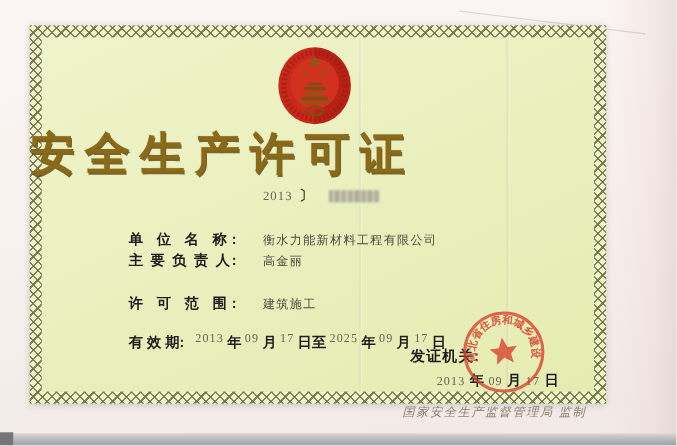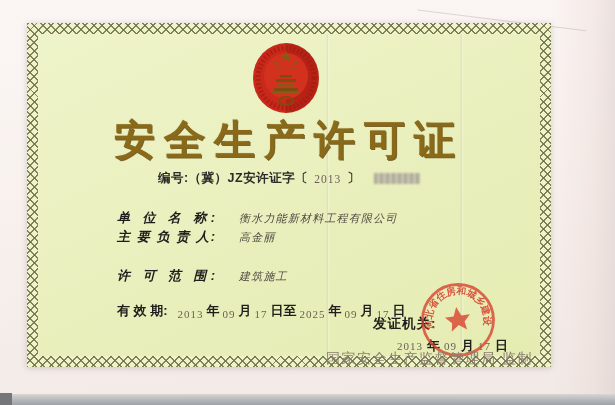--- a/index.html
+++ b/index.html
@@ -30,65 +30,65 @@
     background:linear-gradient(155deg,#eef4c9 0%, #e9efbc 55%, #e5ecb2 100%); }
   .crease-v { position:absolute; top:0; width:4px; height:100%;
     background:linear-gradient(90deg, rgba(0,0,0,0), rgba(120,110,60,.10), rgba(255,255,255,.30), rgba(0,0,0,0)); }
 
   
   .emblem { position:absolute; left:225px; top:19px; }
 
   
   .title {
     position:absolute; left:0; top:95px; width:100%; margin:0;
-    text-align:center; font-size:41px; line-height:1.1; font-weight:bold;
+    text-align:left; font-size:41px; line-height:1.1; font-weight:bold;
     letter-spacing:9px; color:#8a6a19;
     font-family:"Liberation Serif", serif;
     text-shadow:1px 1px 0 rgba(104,77,16,.85), 0 0 1px rgba(90,60,10,.4);
   }
 
   
   .serial-row { position:absolute; left:0; top:147px; width:100%;
     display:flex; justify-content:center; align-items:center;
     font-size:12.5px; font-weight:bold; color:#2c2b28; letter-spacing:.5px; }
   .serial-year { font-weight:normal; color:#6b6157; font-family:"Liberation Serif",serif;
     font-size:11.5px; margin:0 6px; letter-spacing:1px; }
   .serial-redact { width:46px; height:11px; margin-left:14px; opacity:.75;
     background:repeating-linear-gradient(90deg,#9a948c 0 3px,#bcb6ac 3px 6px);
     filter:blur(1.1px); }
 
   
-  .fields { position:absolute; left:90px; top:186px;font-style:italic; }
+  .fields { position:absolute; left:90px; top:186px; }
   .frow { display:flex; align-items:baseline; height:13px; margin-bottom:6.4px; }
   .flabel { display:inline-block; width:98px; font-size:13px; font-weight:bold;
     color:#1f1e1c; text-align:justify; text-align-last:justify; white-space:nowrap; }
   .fvalue { margin-left:24px; font-size:11px; color:#4e4a42; letter-spacing:1.2px;
     white-space:nowrap; }
 
   
-  .validity { position:absolute; left:90px; top:279px; display:flex; align-items:flex-end;
+  .validity { position:absolute; left:90px; top:279px; display:flex; align-items:flex-start;
     white-space:nowrap; }
   .validity .vlabel { font-size:13px; font-weight:bold; color:#1f1e1c; margin-right:7px; }
   .num { font-family:"Liberation Serif", serif; font-size:11px; color:#6b6157;
     letter-spacing:1px; margin:0 3px; }
   .unit { font-size:13px; font-weight:bold; color:#1f1e1c; }
 
   
   .issuer-label { position:absolute; left:330px; top:292px; font-size:13.5px;
     font-weight:bold; color:#1f1e1c; letter-spacing:1px;margin-left:16px; }
   .issue-date { position:absolute; left:366px; top:314px; display:flex;
     align-items:baseline; white-space:nowrap; }
   .issue-date .num { margin:0 4px; }
 
   
   .seal { position:absolute; left:387px; top:253px; opacity:.88; }
 
   
-  .supervision { position:absolute; right:82px; top:350px; font-size:14px;
-    color:#8a7e6d; letter-spacing:1.5px; }
+  .supervision { position:absolute; right:82px; top:367px; font-size:11px;
+    color:#8a7e6d; letter-spacing:1.5px;font-style:italic; }
 </style>
 </head>
 <body>
 
 <div class="page">
 
   <div class="right-shade"></div>
   <div class="fold-line"></div>
 
   <div class="cert">
@@ -114,21 +114,20 @@
       <rect x="24" y="37" width="20" height="3" fill="#7c4c10"></rect>
       <rect x="26" y="42" width="16" height="2.5" fill="#8a5a14"></rect>
       <rect x="22" y="46" width="24" height="3" fill="#7c4c10"></rect>
       <rect x="20" y="50" width="28" height="2" fill="#8a5a14"></rect>
       <ellipse cx="34" cy="59" rx="7" ry="4" fill="none" stroke="#7c4c10" stroke-width="2"></ellipse>
     </svg>
 
     <h1 class="title">安全生产许可证</h1>
 
     <div class="serial-row">
-      <span>编号:（冀）JZ安许证字〔</span>
       <span class="serial-year">2013</span>
       <span>〕</span>
       <span class="serial-redact"></span>
     </div>
 
     <div class="fields">
       <div class="frow">
         <span class="flabel">单 位 名 称:</span>
         <span class="fvalue">衡水力能新材料工程有限公司</span>
       </div>

